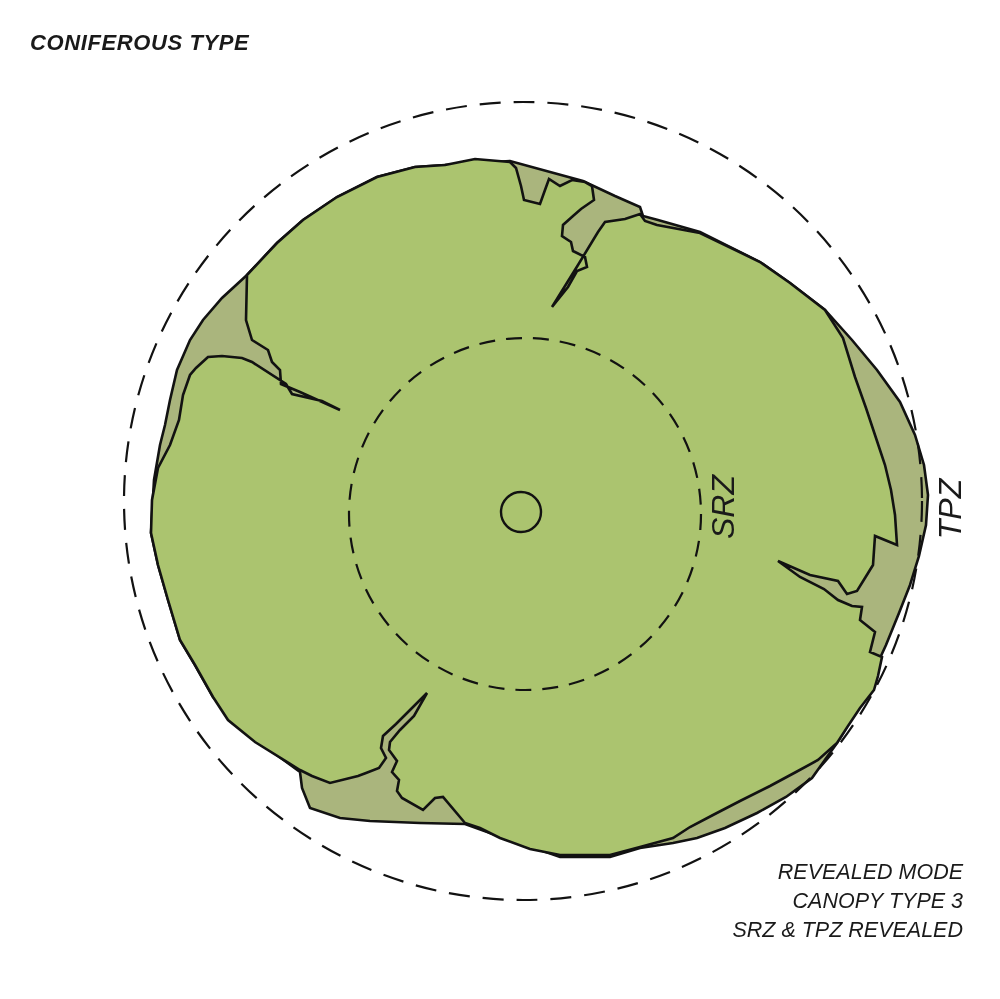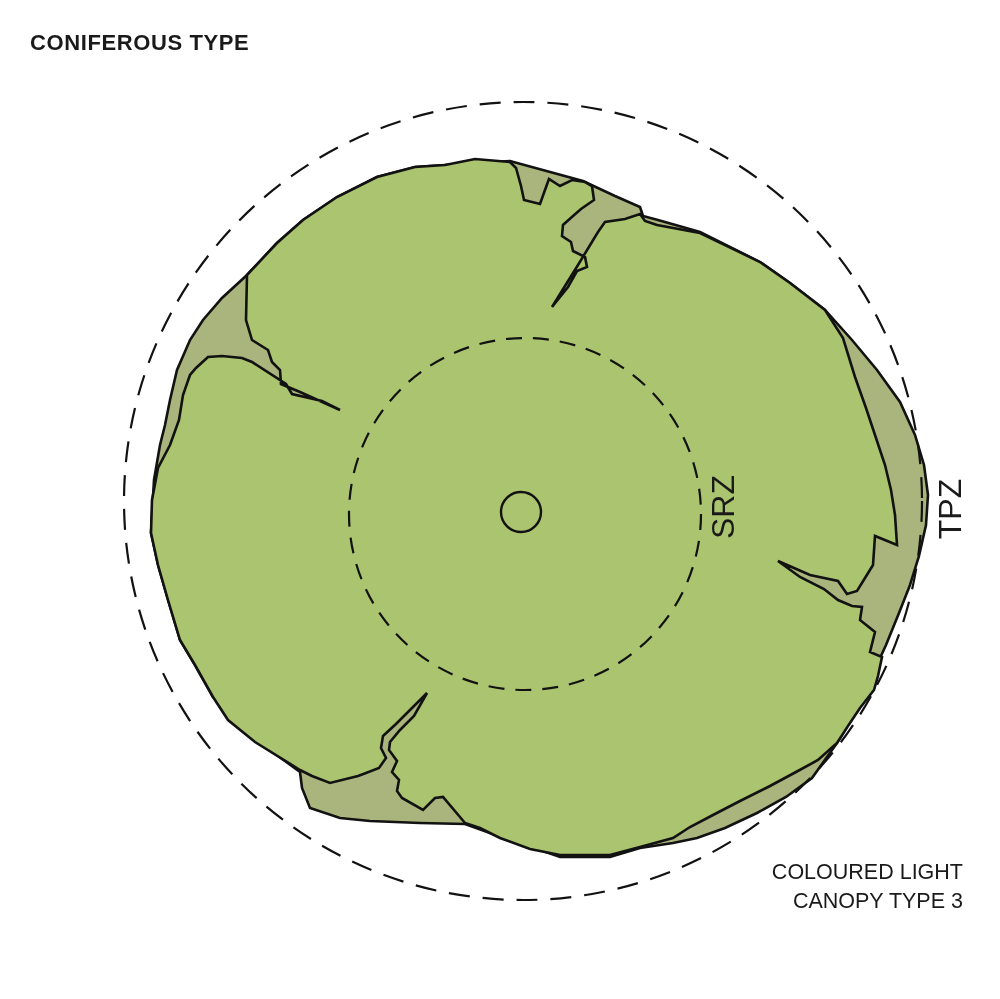--- a/index.html
+++ b/index.html
@@ -7,20 +7,21 @@
     padding: 0;
     background: #ffffff;
     font-family: "Liberation Sans", sans-serif;
   }
   .stage {
     position: relative;
     width: 1000px;
     height: 974px;
     background: var(--background, #ffffff);
     overflow: hidden;
+    font-style: italic;
   }
   .page-title {
     position: absolute;
     left: 30px;
     top: 30px;
     font-size: 22px;
     font-weight: bold;
     letter-spacing: 0.6px;
     color: var(--text, #1a1a1a);
     white-space: nowrap;
@@ -87,17 +88,18 @@
     <circle class="zone-circle" cx="525" cy="514" r="176" stroke-dasharray="16 11"></circle>
 
     <circle class="trunk" cx="521" cy="512" r="20"></circle>
 
     <text class="zone-label" transform="translate(734,507) rotate(-90)">SRZ</text>
 
     <text class="zone-label" transform="translate(961,509) rotate(-90)">TPZ</text>
   </svg>
 
   <div class="caption-block">
-    <div>COLOURED LIGHT</div>
+    <div>REVEALED MODE</div>
     <div>CANOPY TYPE 3</div>
+    <div>SRZ &amp; TPZ REVEALED</div>
   </div>
 
 </div>
 
 </body></html>

